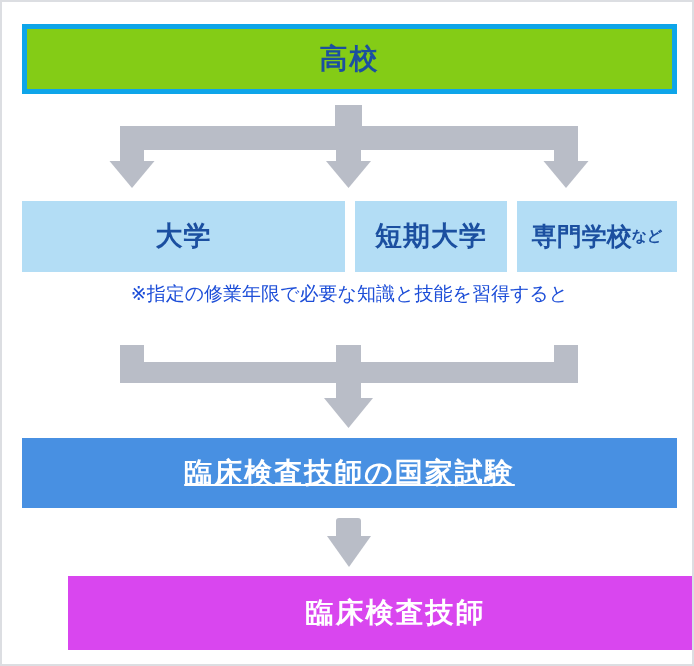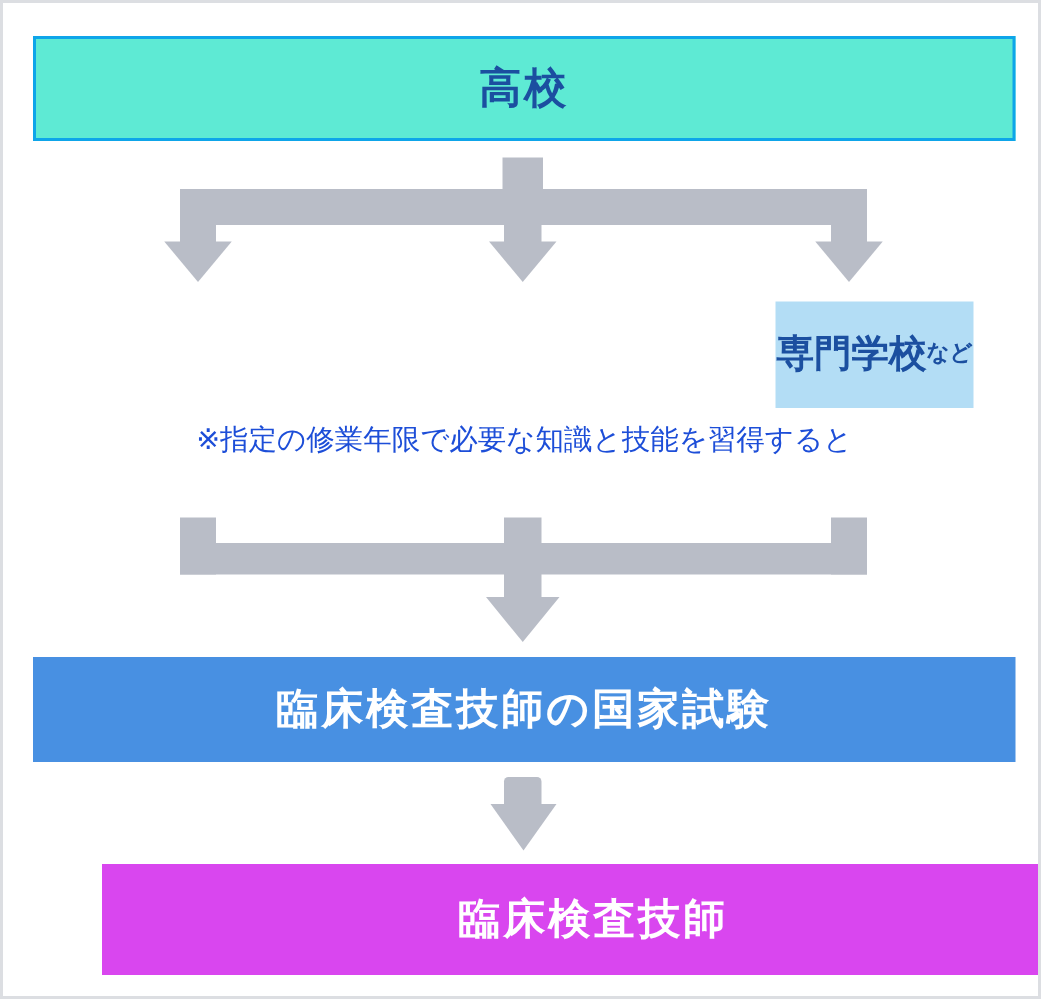--- a/index.html
+++ b/index.html
@@ -32,54 +32,55 @@
     line-height: 1.1;
     white-space: nowrap;
   }
 
   
   .node-outline {
     left: 20px;
     top: 22px;
     width: 655px;
     height: 70px;
-    background: #5eead4;
-    border: 2px solid #0ea5e9;
+    background: #84cc16;
+    border: 5px solid #0ea5e9;
     color: #1b4fa0;
     font-size: 28px;
     font-weight: bold;
     letter-spacing: 2px;
   }
 
   
   .node-light {
     top: 199px;
     height: 71px;
     background: #b3ddf5;
     color: #1b4fa0;
     font-size: 27px;
     font-weight: bold;
     letter-spacing: 1px;
   }
   .node-light.univ      { left: 20px;  width: 323px; }
   .node-light.junior    { left: 353px; width: 152px; }
-  .node-light.vocational{ left: 515px; width: 132px; font-size: 25px; letter-spacing: 0px; }
+  .node-light.vocational{ left: 515px; width: 160px; font-size: 25px; letter-spacing: 0px; }
   .suffix-small { font-size: 15px; font-weight: bold; letter-spacing: 0; }
 
   
   .node-blue {
     left: 20px;
     top: 436px;
     width: 655px;
     height: 70px;
     background: #4890e2;
     color: #ffffff;
     font-size: 28px;
     font-weight: bold;
     letter-spacing: 2px;
+    text-decoration: underline;
   }
 
   
   .node-darkblue {
     left: 20px;
     top: 574px;
     width: 655px;
     height: 74px;
     background: #d946ef;
     color: #ffffff;
@@ -130,21 +131,27 @@
     <rect x="118" y="124" width="24" height="44" fill="#b9bdc7"></rect>
     <polygon points="107.5,159 152.5,159 130,186" fill="#b9bdc7"></polygon>
 
     <rect x="334" y="124" width="25" height="44" fill="#b9bdc7"></rect>
     <polygon points="324,159 369,159 346.5,186" fill="#b9bdc7"></polygon>
 
     <rect x="552" y="124" width="24" height="44" fill="#b9bdc7"></rect>
     <polygon points="541.5,159 586.5,159 564,186" fill="#b9bdc7"></polygon>
   </svg>
 
+  <div class="node node-light univ">
+    <span>大学</span>
+  </div>
 
+  <div class="node node-light junior">
+    <span>短期大学</span>
+  </div>
 
   <div class="node node-light vocational">
     <span>専門学校</span>
       <span class="suffix-small">など</span>
   </div>
 
   <div class="note">
     <span class="note-line">※指定の修業年限で必要な知識と技能を習得すると</span>
   </div>
 

